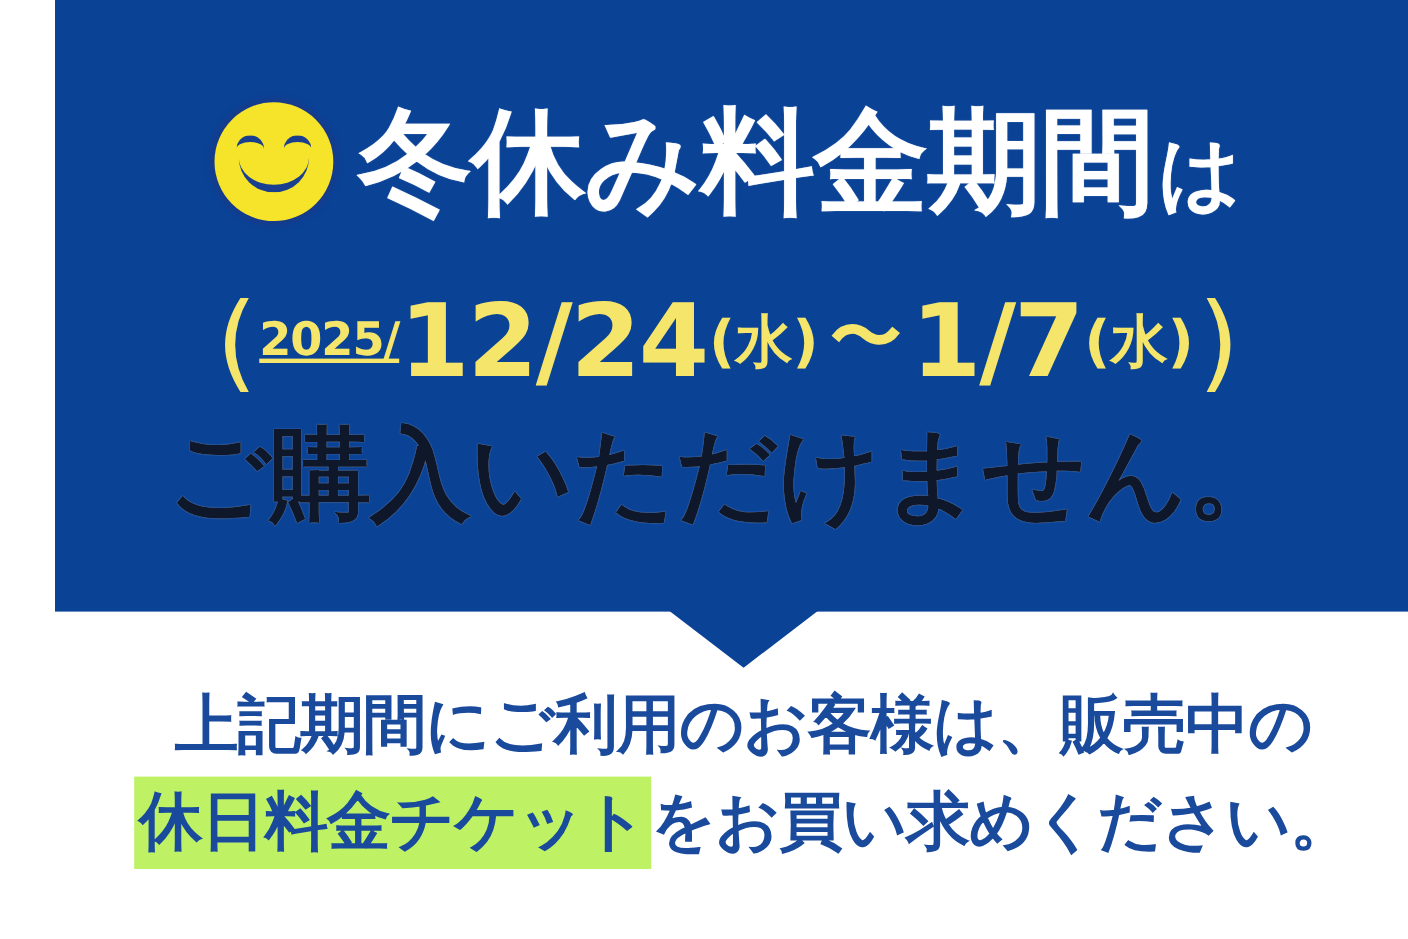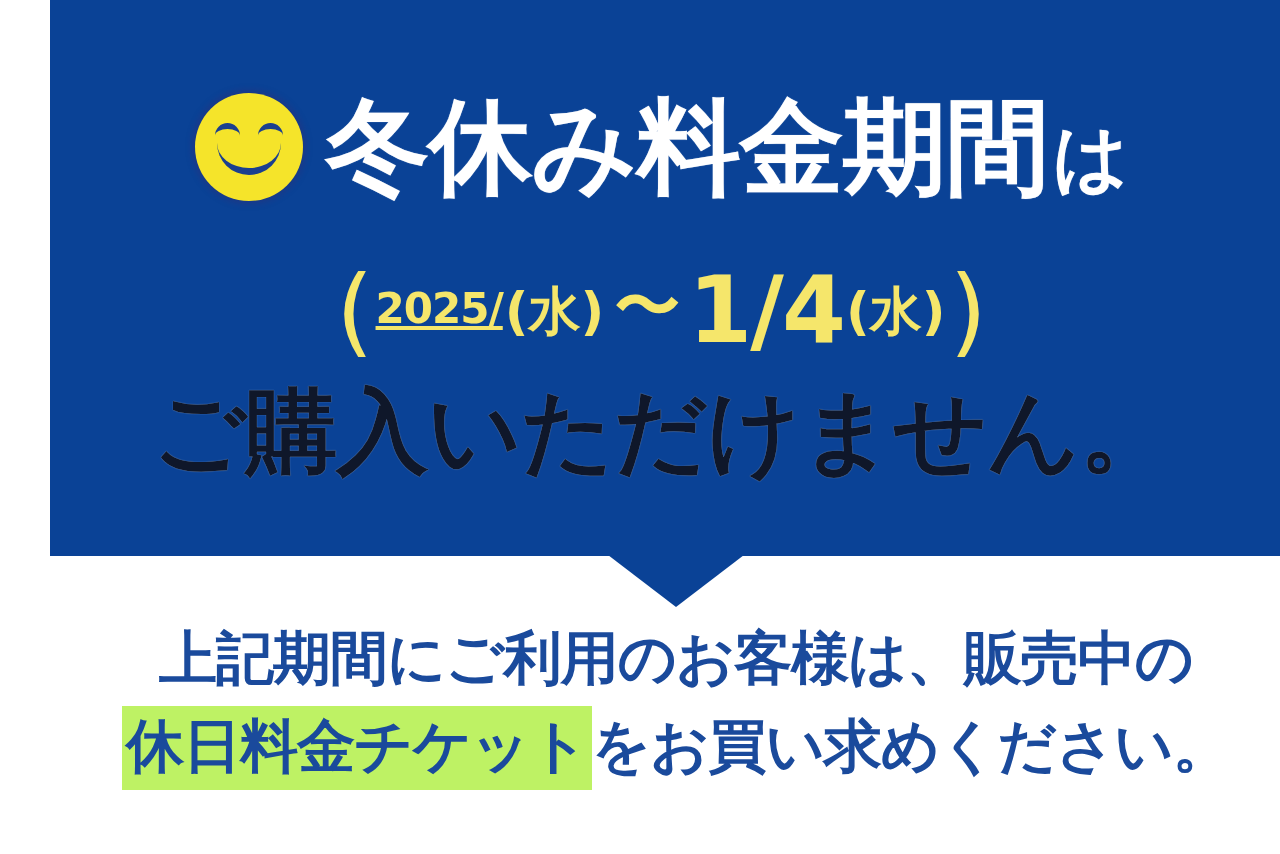--- a/index.html
+++ b/index.html
@@ -215,23 +215,24 @@
       <span class="eye left"></span>
       <span class="eye right"></span>
       <span class="mouth"></span>
     </div>
     <div class="headline"><span>冬休み料金期間</span><span class="small-kana">は</span></div>
   </div>
 
   <div class="dateline">
       <span class="paren">(</span>
       <span class="year">2025/</span>
+      <span class="big">12/24</span>
       <span class="dow">(水)</span>
       <span class="tilde">〜</span>
-      <span class="big">1/4</span>
+      <span class="big">1/7</span>
       <span class="dow">(水)</span>
       <span class="paren">)</span>
     </div>
 
   <div class="subline">ご購入いただけません。</div>
 
   <div class="note">
     <span class="note-line">上記期間にご利用のお客様は、販売中の</span>
     <span class="note-line"><span class="hl">休日料金チケット</span><span>をお買い求めください。</span></span>
   </div>

